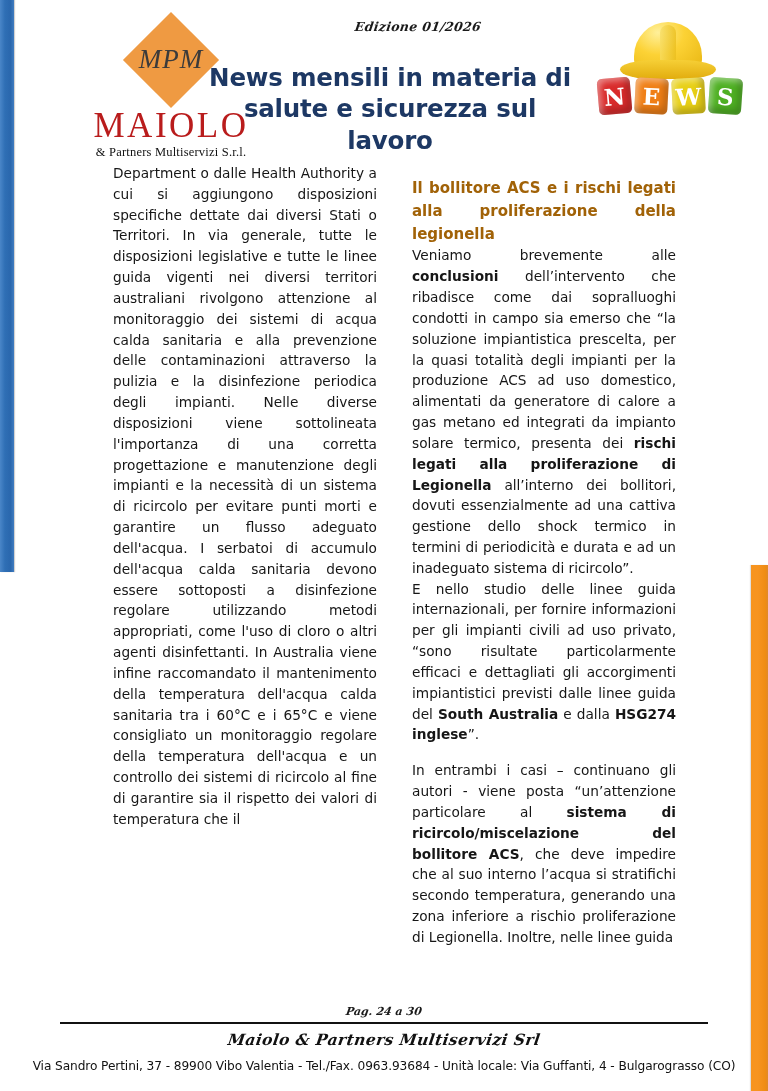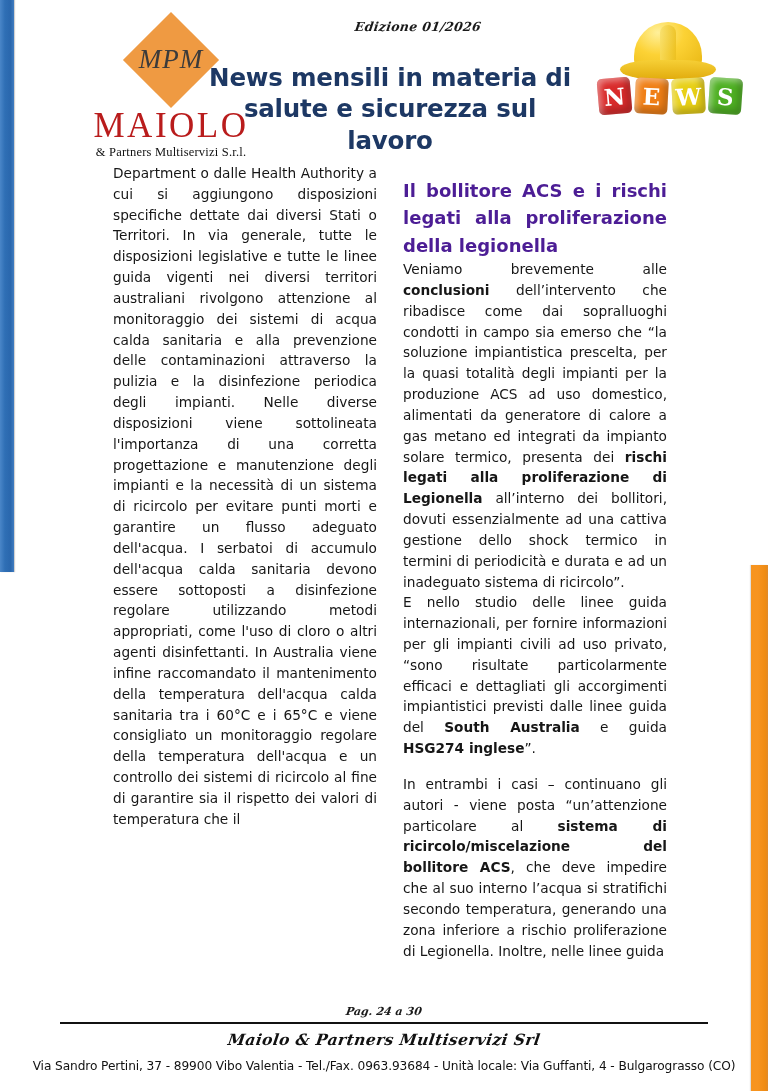--- a/index.html
+++ b/index.html
@@ -193,40 +193,40 @@
 
   
   .content {
     position: absolute;
     left: 0;
     top: 163px;
     width: 768px;
     height: 830px;
     padding: 0 65px 0 113px;
     display: flex;
-    gap: 26px;
+    gap: 35px;
   }
   .col {
     width: 264px;
     font-family: "DejaVu Sans", sans-serif;
     font-size: 13.7px;
     line-height: 1.52;
     text-align: justify;
     color: #161616;
     hyphens: none;
   }
   .col p { margin: 0; }
   .col p.spaced { margin-top: 15px; }
   .col h3 {
     margin: 14px 0 0 0;
-    font-size: 18px;
+    font-size: 15px;
     line-height: 1.52;
     font-weight: bold;
     text-align: justify;
-    color: #4c1d95;
+    color: #a16207;
   }
   .col b { font-weight: bold; }
 
   
   .footer {
     position: absolute;
     left: 0;
     bottom: 0;
     width: 768px;
     height: 96px;
@@ -312,21 +312,21 @@
   <div class="col">
     <p>Department o dalle Health Authority a cui si aggiungono disposizioni specifiche dettate dai diversi Stati o Territori. In via generale, tutte le disposizioni legislative e tutte le linee guida vigenti nei diversi territori australiani rivolgono attenzione al monitoraggio dei sistemi di acqua calda sanitaria e alla prevenzione delle contaminazioni attraverso la pulizia e la disinfezione periodica degli impianti. Nelle diverse disposizioni viene sottolineata l'importanza di una corretta progettazione e manutenzione degli impianti e la necessità di un sistema di ricircolo per evitare punti morti e garantire un flusso adeguato dell'acqua. I serbatoi di accumulo dell'acqua calda sanitaria devono essere sottoposti a disinfezione regolare utilizzando metodi appropriati, come l'uso di cloro o altri agenti disinfettanti. In Australia viene infine raccomandato il mantenimento della temperatura dell'acqua calda sanitaria tra i 60°C e i 65°C e viene consigliato un monitoraggio regolare della temperatura dell'acqua e un controllo dei sistemi di ricircolo al fine di garantire sia il rispetto dei valori di temperatura che il</p>
   </div>
 
   <div class="col">
 
     <h3>Il bollitore ACS e i rischi legati alla proliferazione della legionella</h3>
 
     <p><span>Veniamo brevemente alle </span><b>conclusioni</b><span> dell’intervento che ribadisce come dai sopralluoghi condotti in campo sia emerso che “la soluzione impiantistica prescelta, per la quasi totalità degli impianti per la produzione ACS ad uso domestico, alimentati da generatore di calore a gas metano ed integrati da impianto solare termico, presenta dei </span><b>rischi legati alla proliferazione di Legionella</b><span> all’interno dei bollitori, dovuti essenzialmente ad una cattiva gestione dello shock termico in termini di periodicità e durata e ad un inadeguato sistema di ricircolo”.</span></p>
 
-    <p><span>E nello studio delle linee guida internazionali, per fornire informazioni per gli impianti civili ad uso privato, “sono risultate particolarmente efficaci e dettagliati gli accorgimenti impiantistici previsti dalle linee guida del </span><b>South Australia</b><span> e guida </span><b>HSG274 inglese</b><span>”.</span></p>
+    <p><span>E nello studio delle linee guida internazionali, per fornire informazioni per gli impianti civili ad uso privato, “sono risultate particolarmente efficaci e dettagliati gli accorgimenti impiantistici previsti dalle linee guida del </span><b>South Australia</b><span> e dalla </span><b>HSG274 inglese</b><span>”.</span></p>
 
     <p class="spaced"><span>In entrambi i casi – continuano gli autori - viene posta “un’attenzione particolare al </span><b>sistema di ricircolo/miscelazione del bollitore ACS</b><span>, che deve impedire che al suo interno l’acqua si stratifichi secondo temperatura, generando una zona inferiore a rischio proliferazione di Legionella. Inoltre, nelle linee guida</span></p>
   </div>
 
 </div>
 
 <div class="footer">
   <div class="pagenum">Pag. 24 a 30</div>
   <div class="footer-rule"></div>
   <div class="company">Maiolo &amp; Partners Multiservizi Srl</div>

